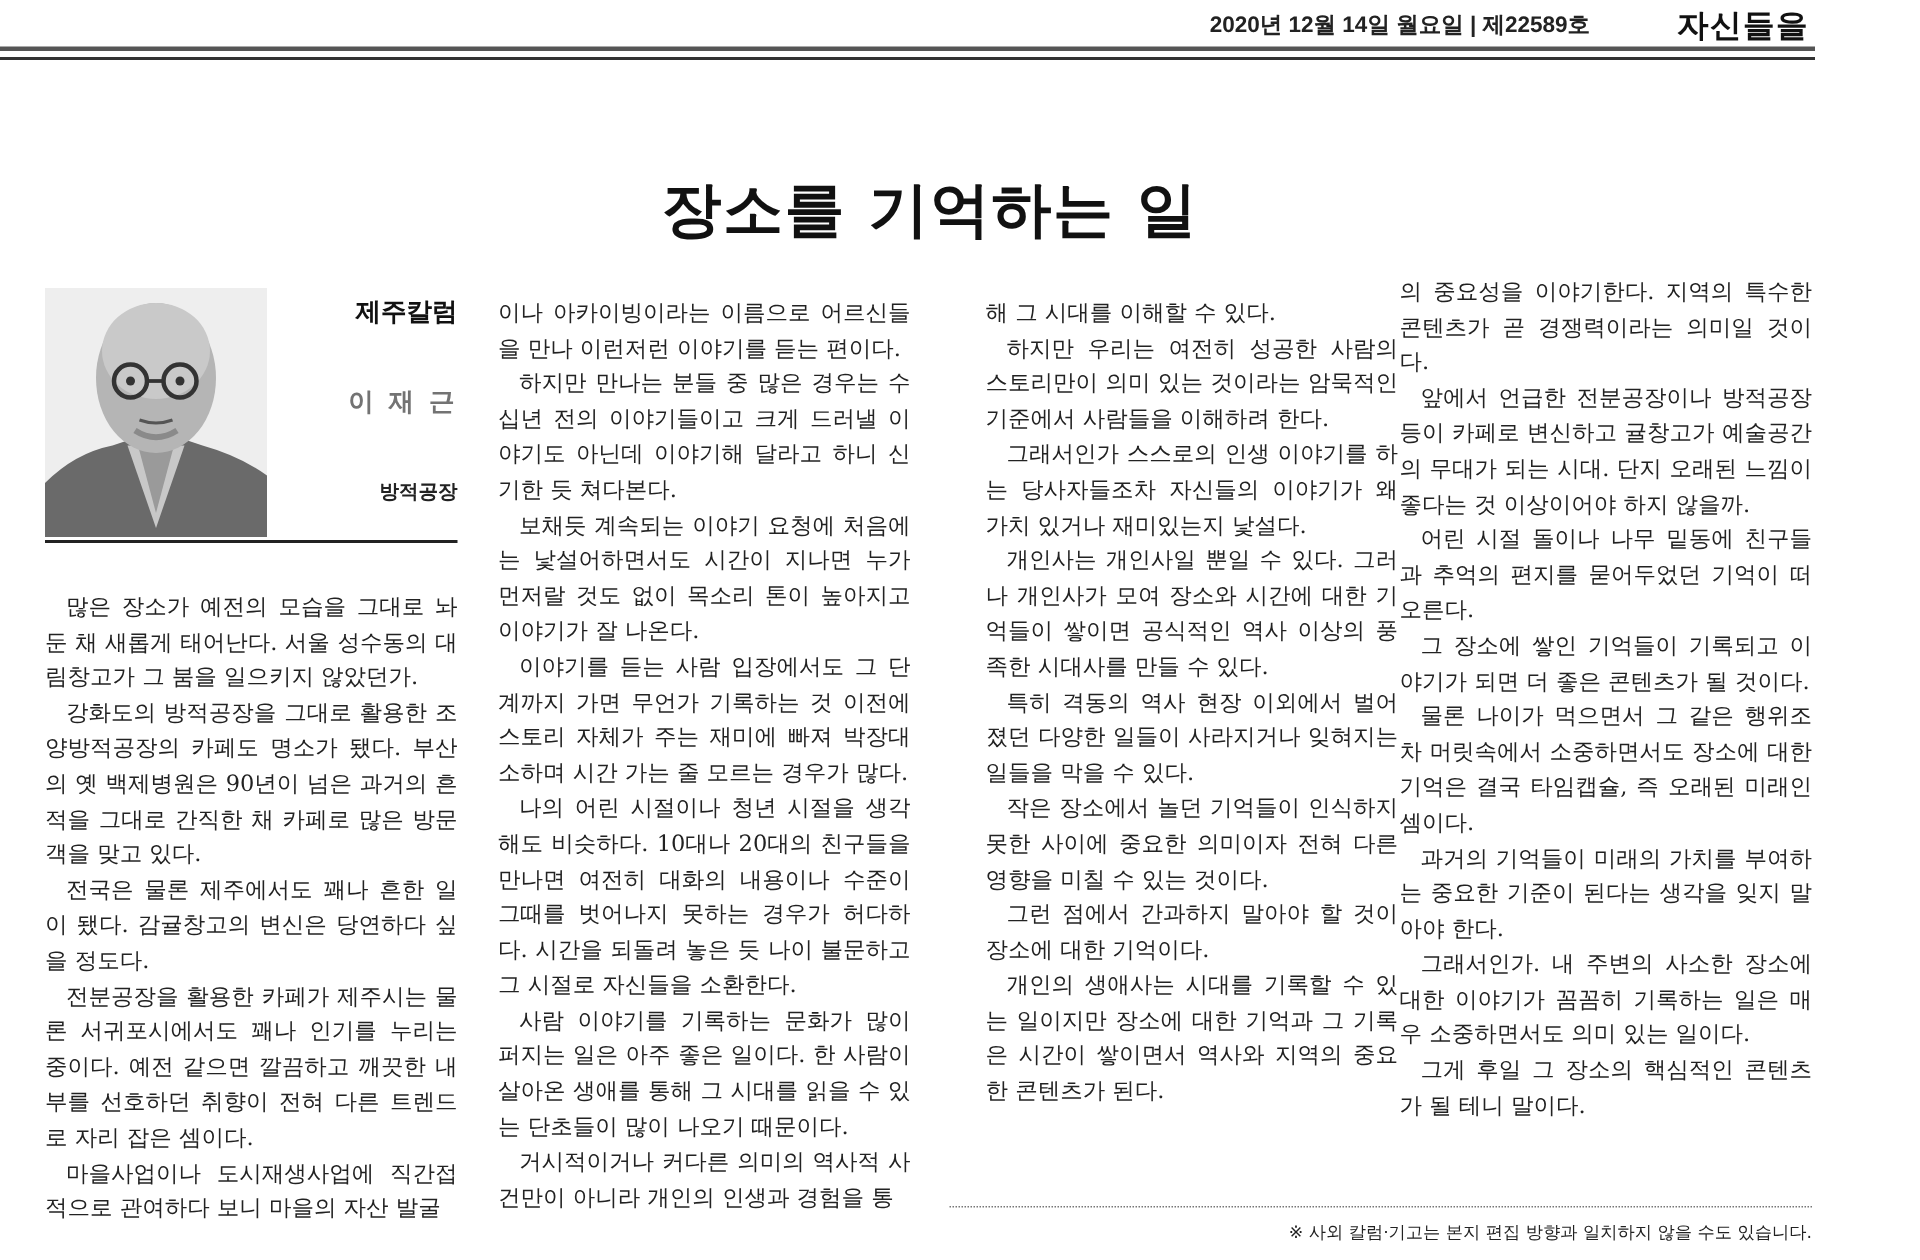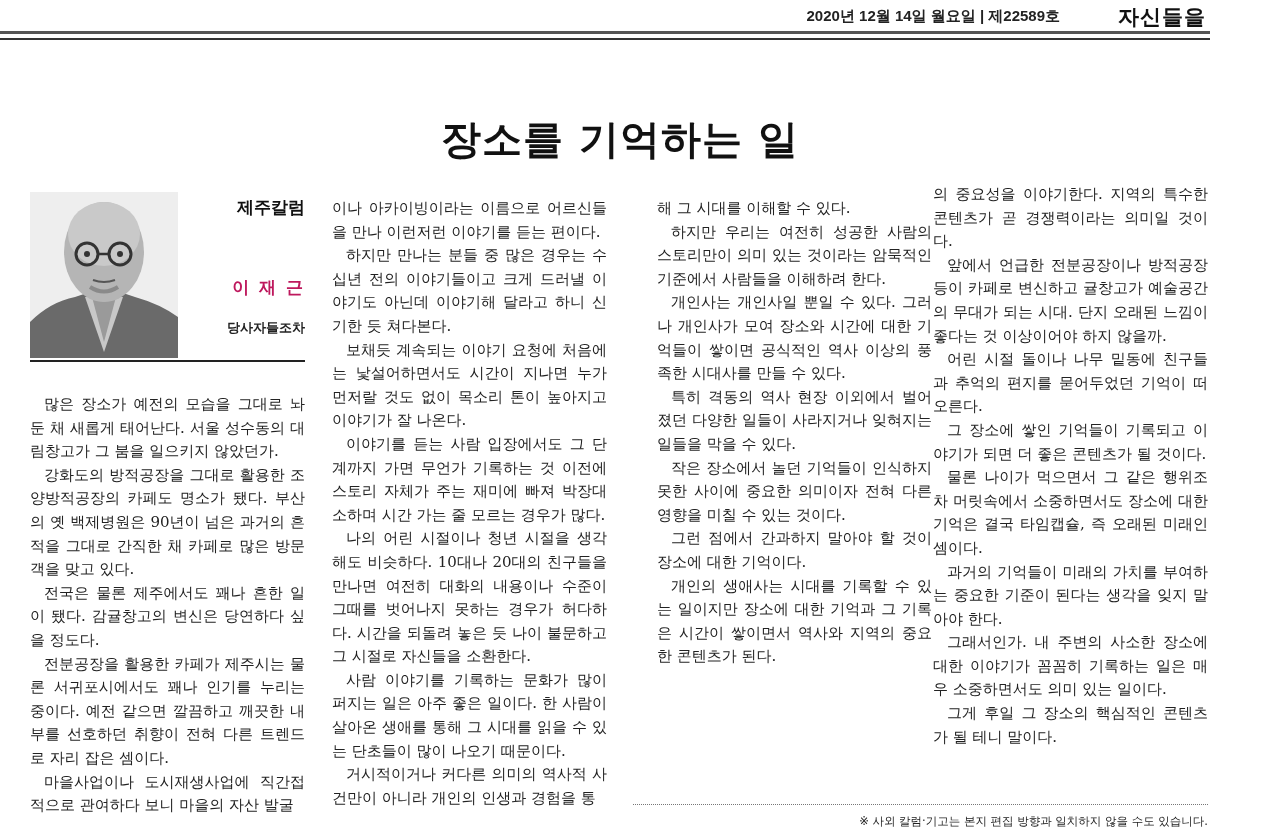--- a/index.html
+++ b/index.html
@@ -37,22 +37,22 @@
   }
   .photo {
     position: absolute; left: 0; top: 0; width: 148px; height: 166px;
     background: #f2f2f2; overflow: hidden;
   }
   .byline-section {
     position: absolute; right: 0; top: 4px;
     font-family: Liberation Serif, serif; font-size: 17px; font-weight: bold; color: #111;
   }
   .byline-name {
-    position: absolute; right: 0; top: 84px;
-    font-family: "DejaVu Sans", sans-serif; font-size: 17px; font-weight: bold; color: #be185d; letter-spacing: 2px;
+    position: absolute; right: 0; top: 64px;
+    font-family: "DejaVu Sans", sans-serif; font-size: 17px; font-weight: bold; color: #737373; letter-spacing: 2px;
   }
   .byline-role {
     position: absolute; right: 0; top: 127px;
     font-family: "DejaVu Sans", sans-serif; font-size: 13px; font-weight: bold; color: #222;
   }
 
   .col {
     position: absolute; width: 275px;
     font-family: "DejaVu Serif", "Liberation Serif", serif;
     font-size: 15px; line-height: 23.6px; color: #222;
@@ -99,21 +99,21 @@
       <circle cx="90" cy="62" r="11" fill="none" stroke="#333" stroke-width="3"></circle>
       <line x1="68" y1="62" x2="79" y2="62" stroke="#333" stroke-width="2.5"></line>
       <circle cx="57" cy="62" r="3" fill="#333"></circle>
       <circle cx="90" cy="62" r="3" fill="#333"></circle>
       <path d="M63 88 Q74 92 85 88" stroke="#555" stroke-width="2" fill="none"></path>
       <path d="M60 95 Q74 104 88 95" stroke="#8a8a8a" stroke-width="4" fill="none"></path>
     </svg>
   </div>
   <div class="byline-section">제주칼럼</div>
   <div class="byline-name">이 재 근</div>
-  <div class="byline-role">당사자들조차</div>
+  <div class="byline-role">방적공장</div>
 </div>
 
 <div class="col" id="col1">
   <p>많은 장소가 예전의 모습을 그대로 놔둔 채 새롭게 태어난다. 서울 성수동의 대림창고가 그 붐을 일으키지 않았던가.</p>
   <p>강화도의 방적공장을 그대로 활용한 조양방적공장의 카페도 명소가 됐다. 부산의 옛 백제병원은 90년이 넘은 과거의 흔적을 그대로 간직한 채 카페로 많은 방문객을 맞고 있다.</p>
   <p>전국은 물론 제주에서도 꽤나 흔한 일이 됐다. 감귤창고의 변신은 당연하다 싶을 정도다.</p>
   <p>전분공장을 활용한 카페가 제주시는 물론 서귀포시에서도 꽤나 인기를 누리는 중이다. 예전 같으면 깔끔하고 깨끗한 내부를 선호하던 취향이 전혀 다른 트렌드로 자리 잡은 셈이다.</p>
   <p>마을사업이나 도시재생사업에 직간접적으로 관여하다 보니 마을의 자산 발굴</p>
 </div>
 
@@ -123,20 +123,21 @@
   <p>보채듯 계속되는 이야기 요청에 처음에는 낯설어하면서도 시간이 지나면 누가 먼저랄 것도 없이 목소리 톤이 높아지고 이야기가 잘 나온다.</p>
   <p>이야기를 듣는 사람 입장에서도 그 단계까지 가면 무언가 기록하는 것 이전에 스토리 자체가 주는 재미에 빠져 박장대소하며 시간 가는 줄 모르는 경우가 많다.</p>
   <p>나의 어린 시절이나 청년 시절을 생각해도 비슷하다. 10대나 20대의 친구들을 만나면 여전히 대화의 내용이나 수준이 그때를 벗어나지 못하는 경우가 허다하다. 시간을 되돌려 놓은 듯 나이 불문하고 그 시절로 자신들을 소환한다.</p>
   <p>사람 이야기를 기록하는 문화가 많이 퍼지는 일은 아주 좋은 일이다. 한 사람이 살아온 생애를 통해 그 시대를 읽을 수 있는 단초들이 많이 나오기 때문이다.</p>
   <p>거시적이거나 커다른 의미의 역사적 사건만이 아니라 개인의 인생과 경험을 통</p>
 </div>
 
 <div class="col" id="col3">
   <p class="cont">해 그 시대를 이해할 수 있다.</p>
   <p>하지만 우리는 여전히 성공한 사람의 스토리만이 의미 있는 것이라는 암묵적인 기준에서 사람들을 이해하려 한다.</p>
+  <p>그래서인가 스스로의 인생 이야기를 하는 당사자들조차 자신들의 이야기가 왜 가치 있거나 재미있는지 낯설다.</p>
   <p>개인사는 개인사일 뿐일 수 있다. 그러나 개인사가 모여 장소와 시간에 대한 기억들이 쌓이면 공식적인 역사 이상의 풍족한 시대사를 만들 수 있다.</p>
   <p>특히 격동의 역사 현장 이외에서 벌어졌던 다양한 일들이 사라지거나 잊혀지는 일들을 막을 수 있다.</p>
   <p>작은 장소에서 놀던 기억들이 인식하지 못한 사이에 중요한 의미이자 전혀 다른 영향을 미칠 수 있는 것이다.</p>
   <p>그런 점에서 간과하지 말아야 할 것이 장소에 대한 기억이다.</p>
   <p>개인의 생애사는 시대를 기록할 수 있는 일이지만 장소에 대한 기억과 그 기록은 시간이 쌓이면서 역사와 지역의 중요한 콘텐츠가 된다.</p>
 </div>
 
 <div class="col" id="col4">
   <p class="cont">의 중요성을 이야기한다. 지역의 특수한 콘텐츠가 곧 경쟁력이라는 의미일 것이다.</p>
   <p>앞에서 언급한 전분공장이나 방적공장 등이 카페로 변신하고 귤창고가 예술공간의 무대가 되는 시대. 단지 오래된 느낌이 좋다는 것 이상이어야 하지 않을까.</p>

